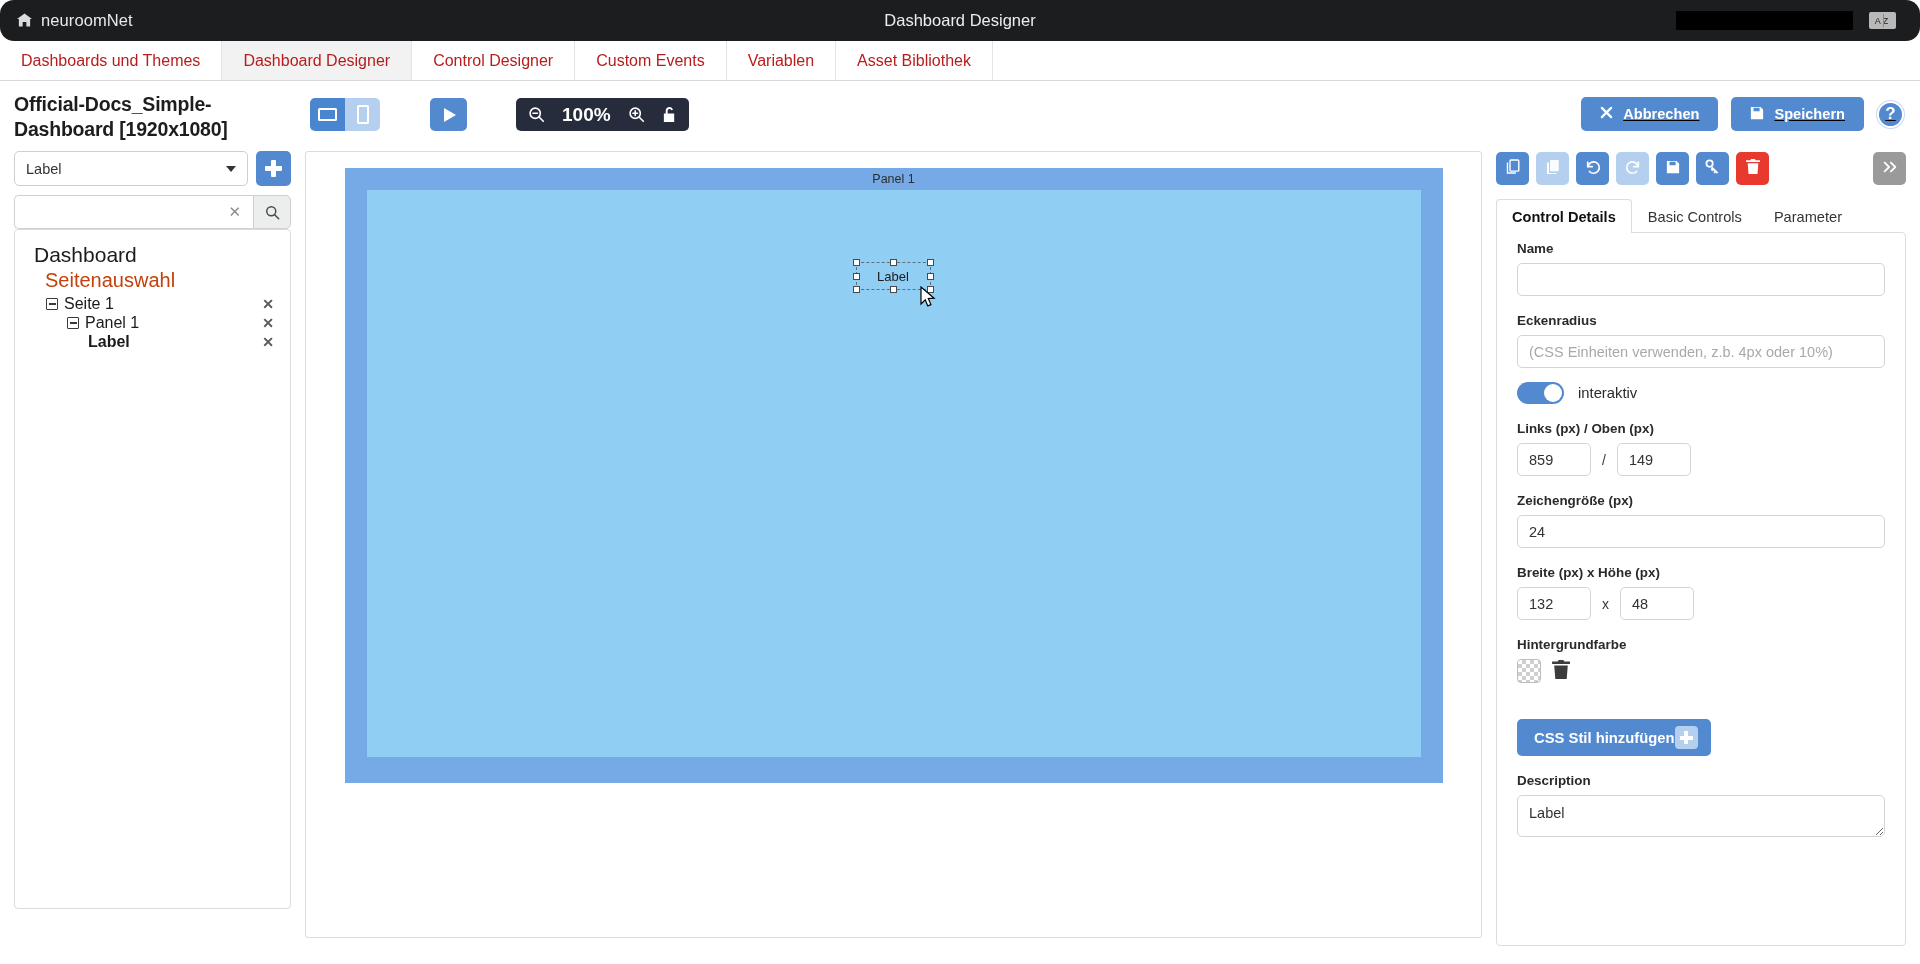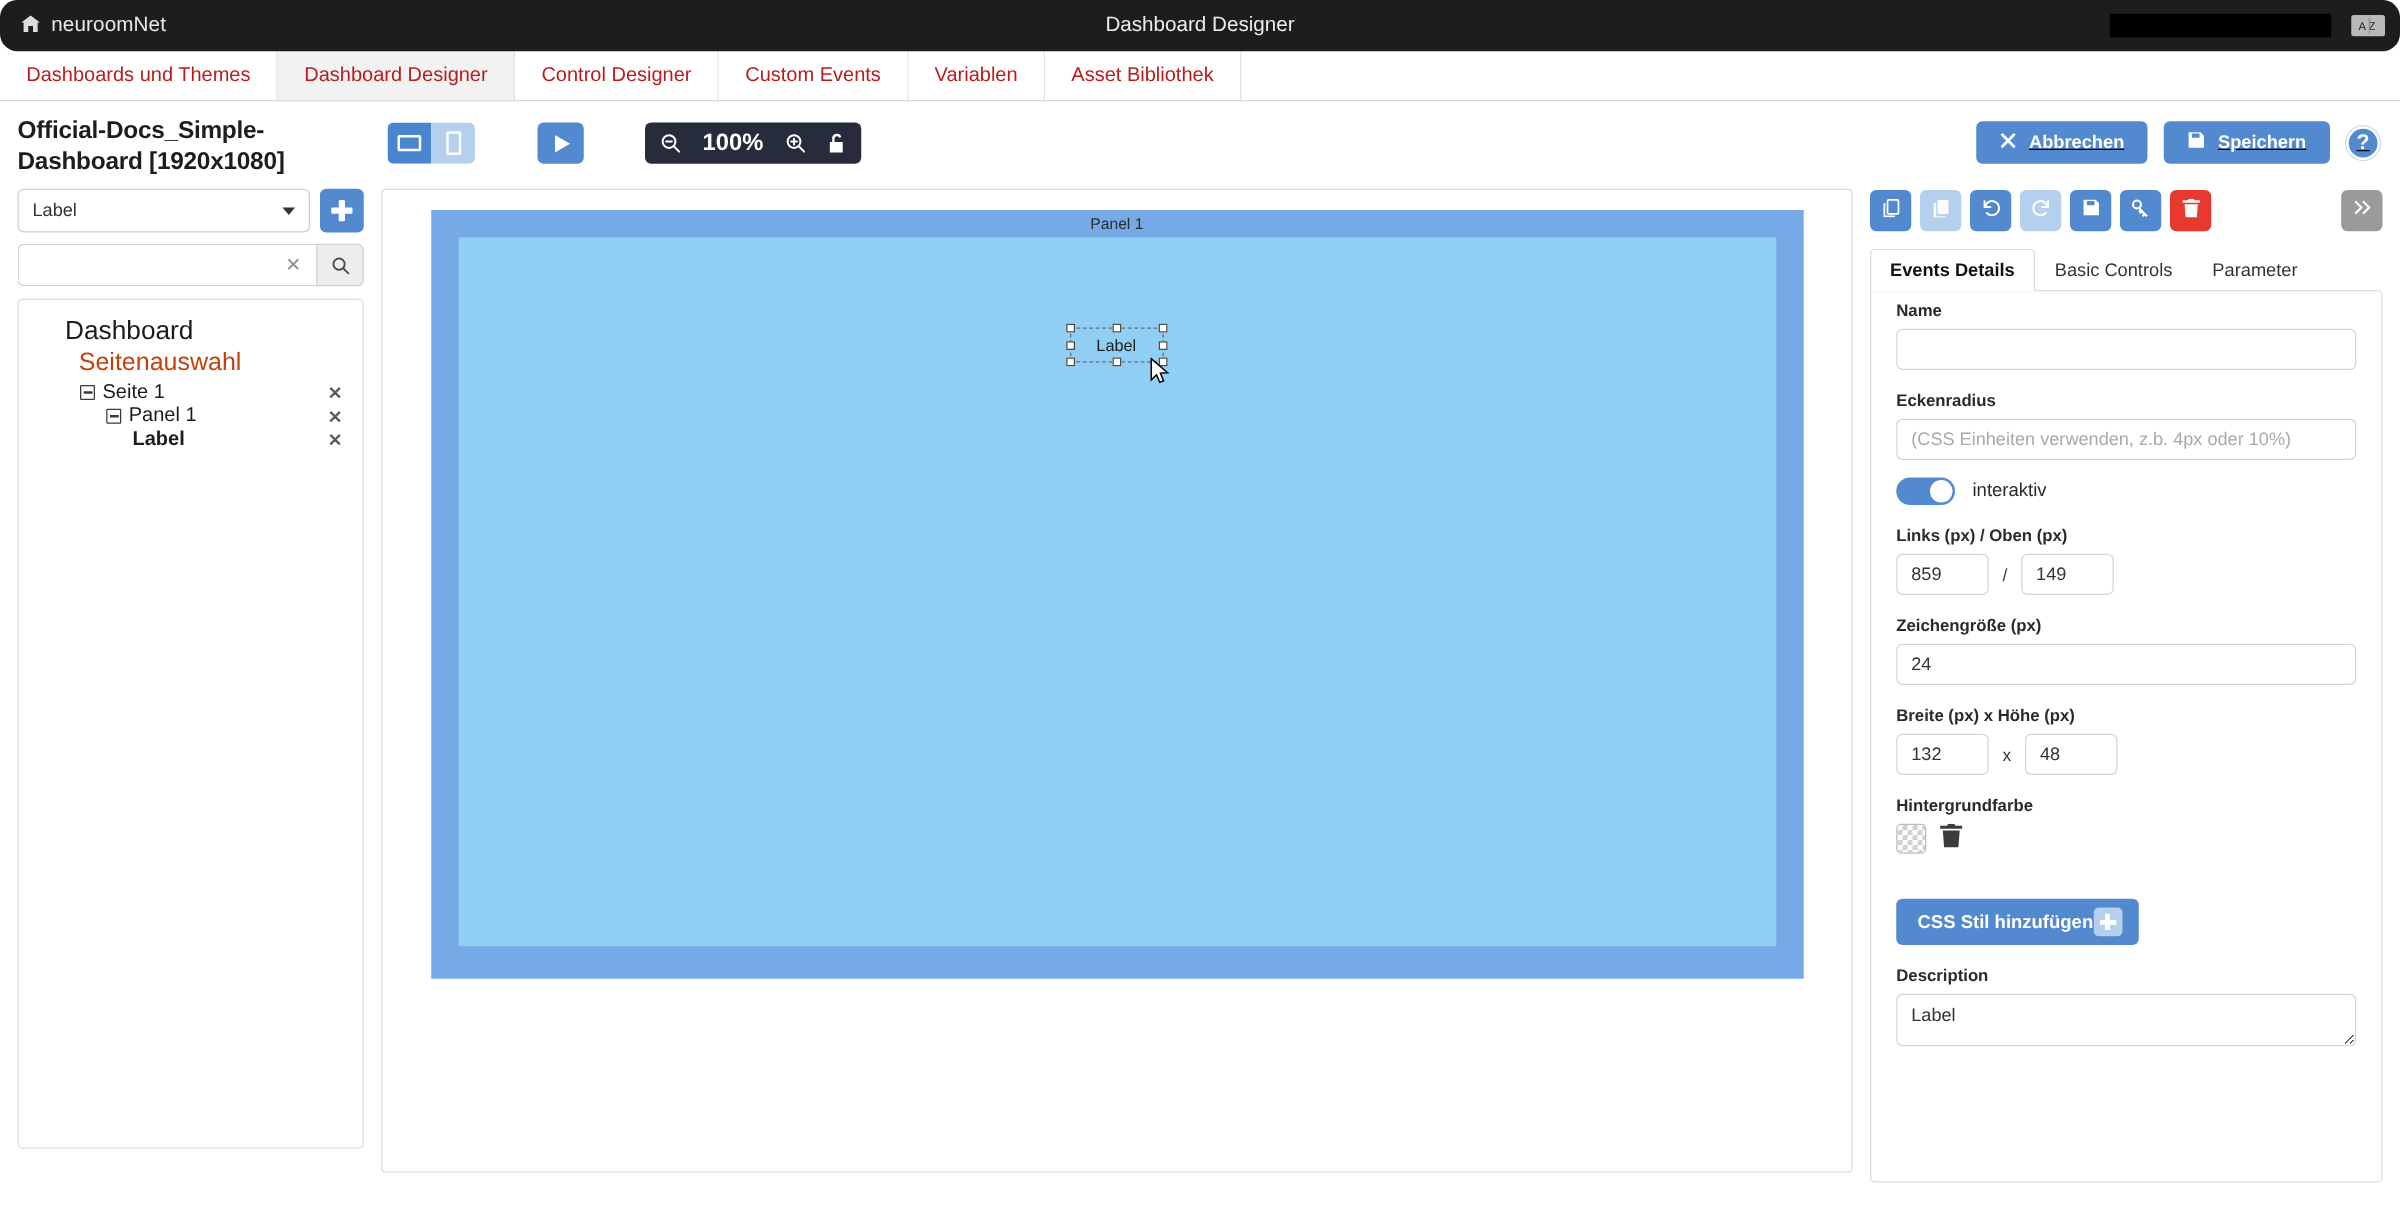--- a/index.html
+++ b/index.html
@@ -30,21 +30,21 @@
     color: #e9e9e9;
     letter-spacing: .1px;
   }
   .brand .home-ico { font-size: 15px; line-height: 1; color:#dcdcdc; display:block; }
   .topbar-title {
     position: absolute; left: 0; right: 0; top: 0; bottom: 0;
     display: flex; align-items: center; justify-content: center;
     font-size: 16.5px; color: #ededed; pointer-events: none;
   }
   .topbar-right {
-    position: absolute; right: 12px; top: 0; bottom: 0;
+    position: absolute; right: 24px; top: 0; bottom: 0;
     display: flex; align-items: center; gap: 16px; margin-left: 27px;
   }
   .redacted-box { width: 177px; height: 19px; background: #000; border-radius: 1px; }
   .lang-ico {
     width: 27px; height: 17px; background: #b9b9b9; border-radius: 2px;
     display: flex; align-items: center; justify-content: center;
     font-size: 9px; color: #1b1d1f; letter-spacing: 2px;
     position: relative;
   }
   .lang-ico::after{
@@ -186,25 +186,24 @@
     font-family: "Liberation Sans", sans-serif; background: transparent; min-width: 0;
   }
   .clear-x { color: #8c8c8c; font-size: 15px; cursor: pointer; padding: 0 4px; }
   .search-btn {
     width: 38px; border: 1px solid #cfcfcf; border-radius: 0 5px 5px 0;
     background: #eceded; display: flex; align-items: center; justify-content: center;
     cursor: pointer;
   }
 
   .tree-box {
-    margin-top: 10px;
     border: 1px solid #dcdcdc; border-radius: 4px;
     height: 680px;
     background: #fff;
-    padding: 13px 9px 0 27px;
+    padding: 13px 9px 0 9px;
     overflow: hidden;
   }
   .tree-root { font-size: 21px; color: #1b1b1b; padding-left: 10px; margin-bottom: 2px; }
   .tree-sub  { font-size: 20px; color: #c2410c; padding-left: 21px; margin-bottom: 3px; }
   .tree-row {
     display: flex; align-items: center; font-size: 16px; color: #1b1b1b;
     height: 18px; margin-bottom: 1px; cursor: pointer;
   }
   .tree-row .lbl { flex: 1; }
   .tree-row .xdel { color: #5a5a5a; font-size: 14px; font-weight: bold; padding-right: 7px; cursor: pointer; }
@@ -581,21 +580,21 @@
         <span>
           <svg width="16" height="14" viewBox="0 0 18 14" fill="none" stroke="#fff" stroke-width="2" stroke-linecap="round" stroke-linejoin="round">
               <path d="M3 2l5 5-5 5"></path>
               <path d="M10 2l5 5-5 5"></path>
             </svg>
         </span>
       </div>
     </div>
 
     <div class="tabs-row">
-      <div class="rtab active"><span>Events Details</span></div>
+      <div class="rtab active"><span>Control Details</span></div>
       <div class="rtab"><span>Basic Controls</span></div>
       <div class="rtab"><span>Parameter</span></div>
     </div>
 
     <div class="rpanel">
 
       <div class="fld-label">Name</div>
       <input class="fld-input" value="" placeholder="" style="">
 
       <div class="gap"></div>

